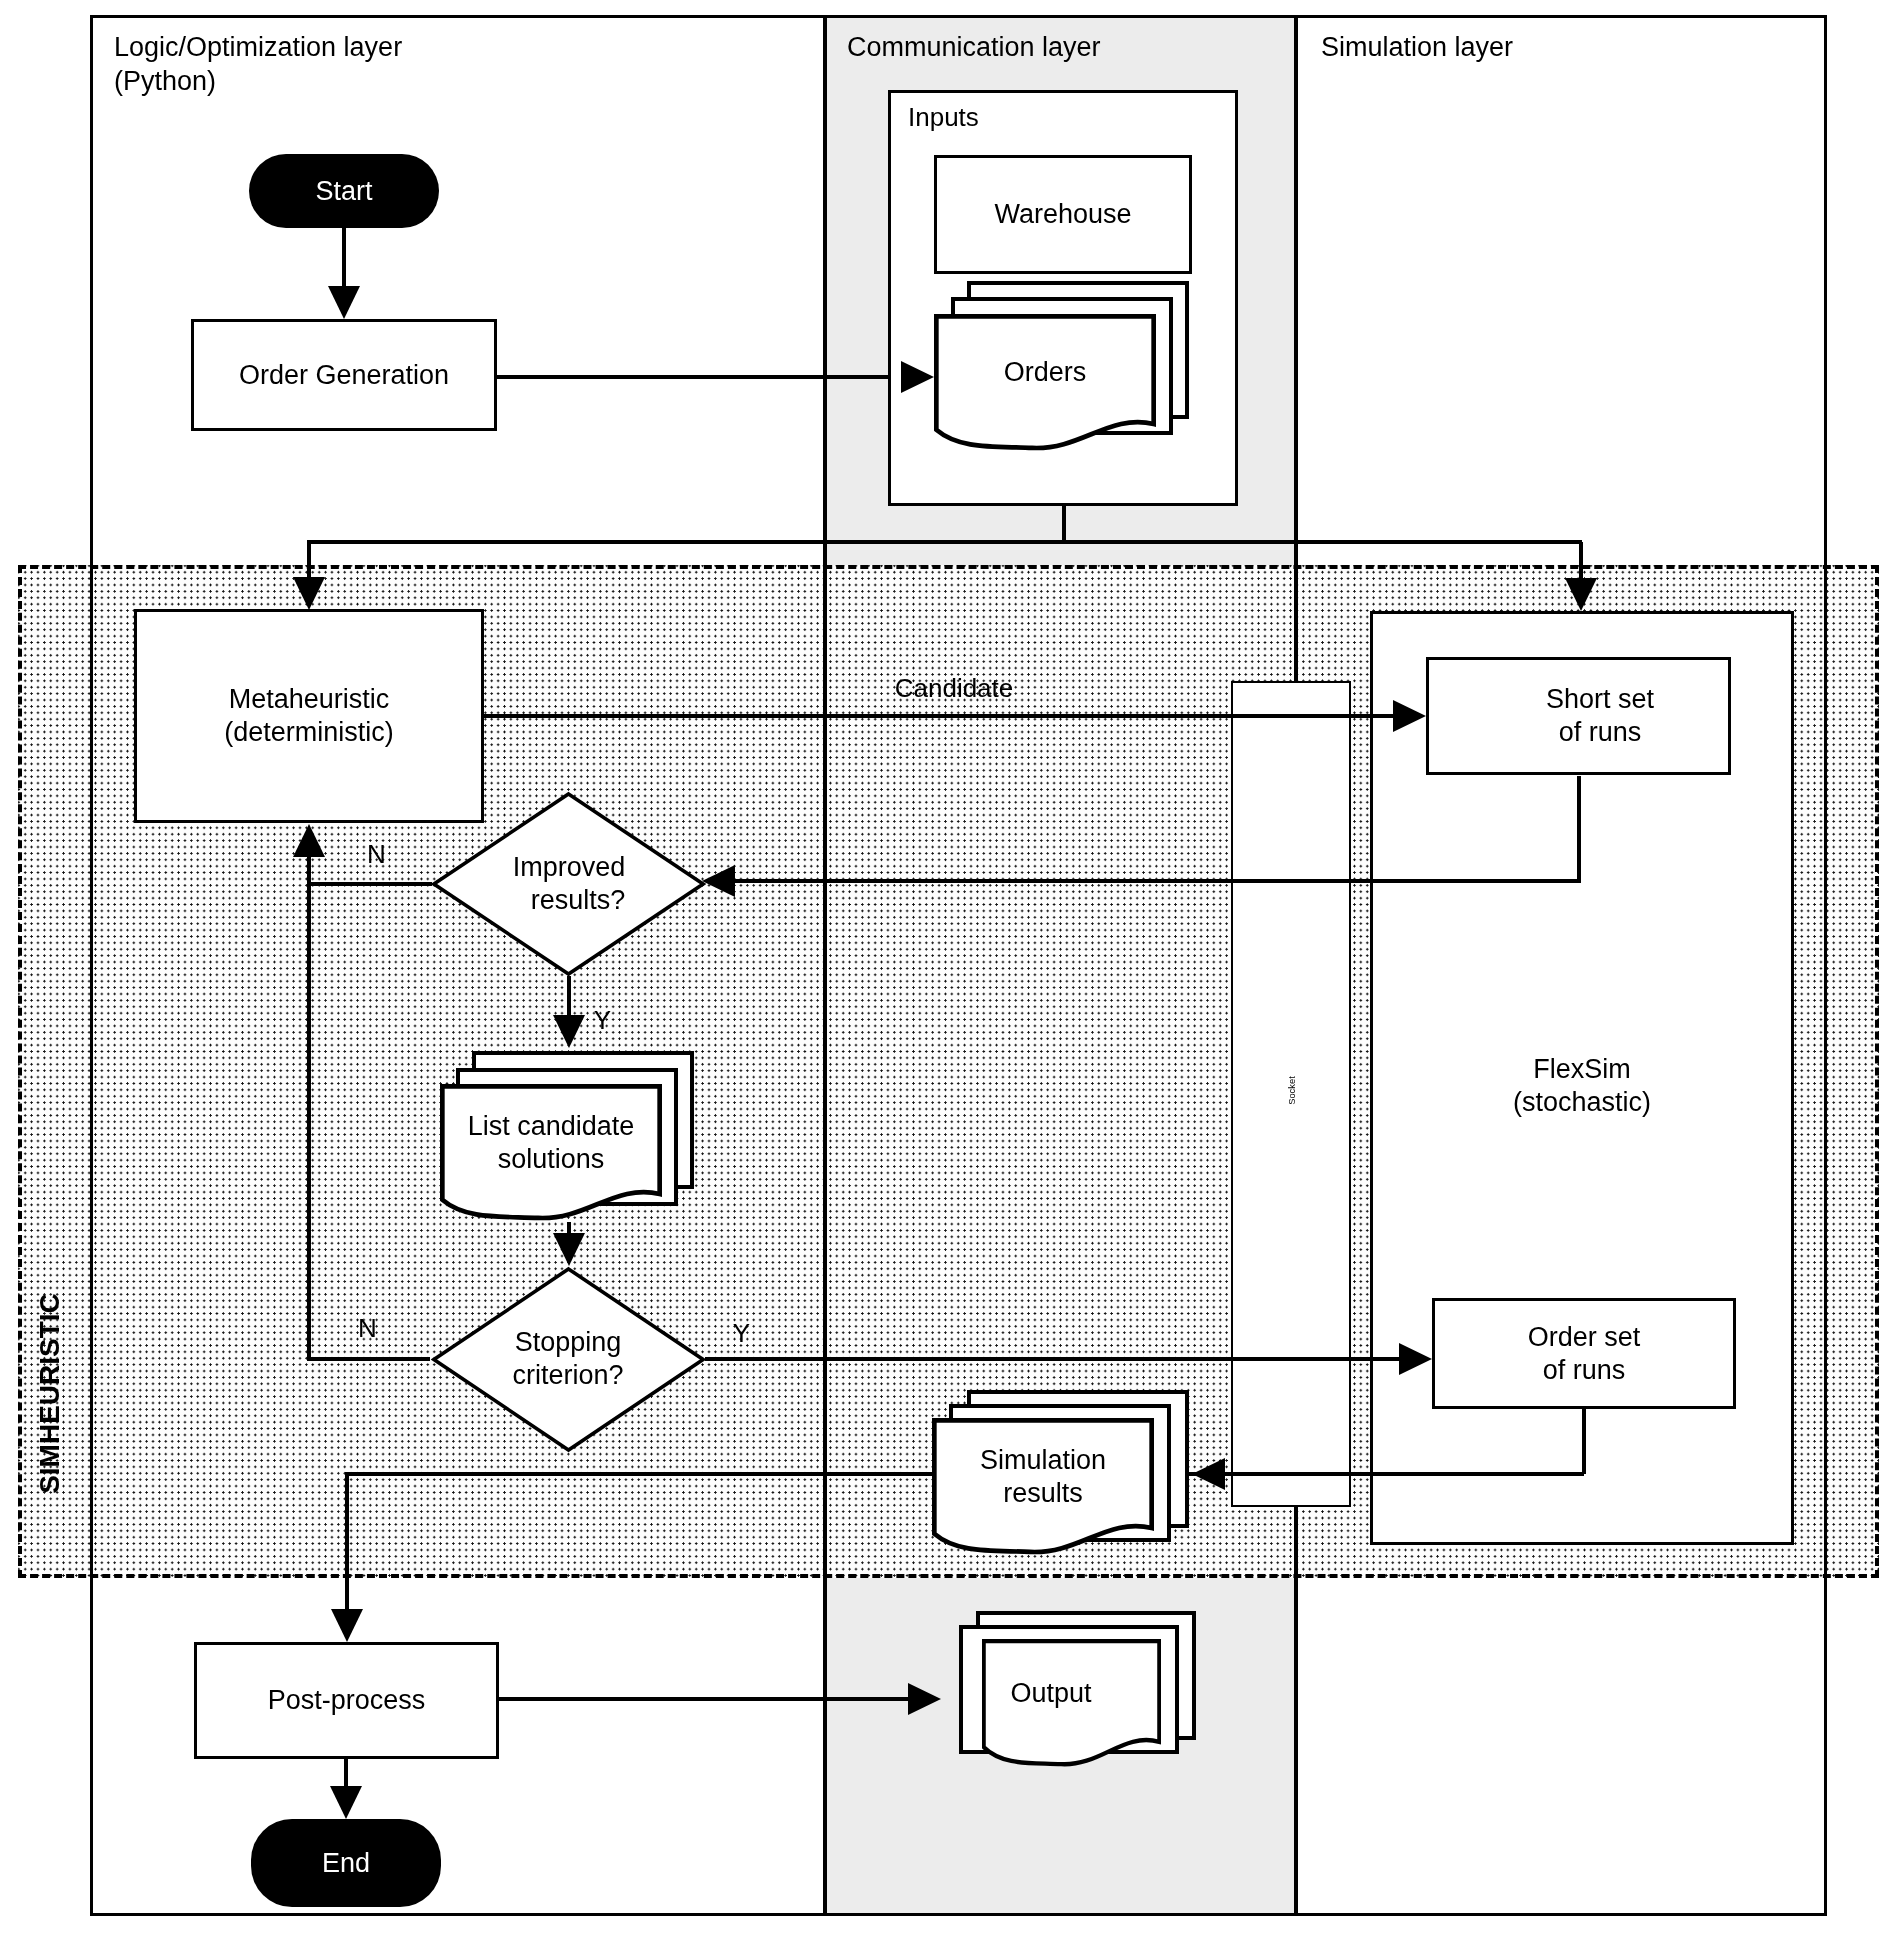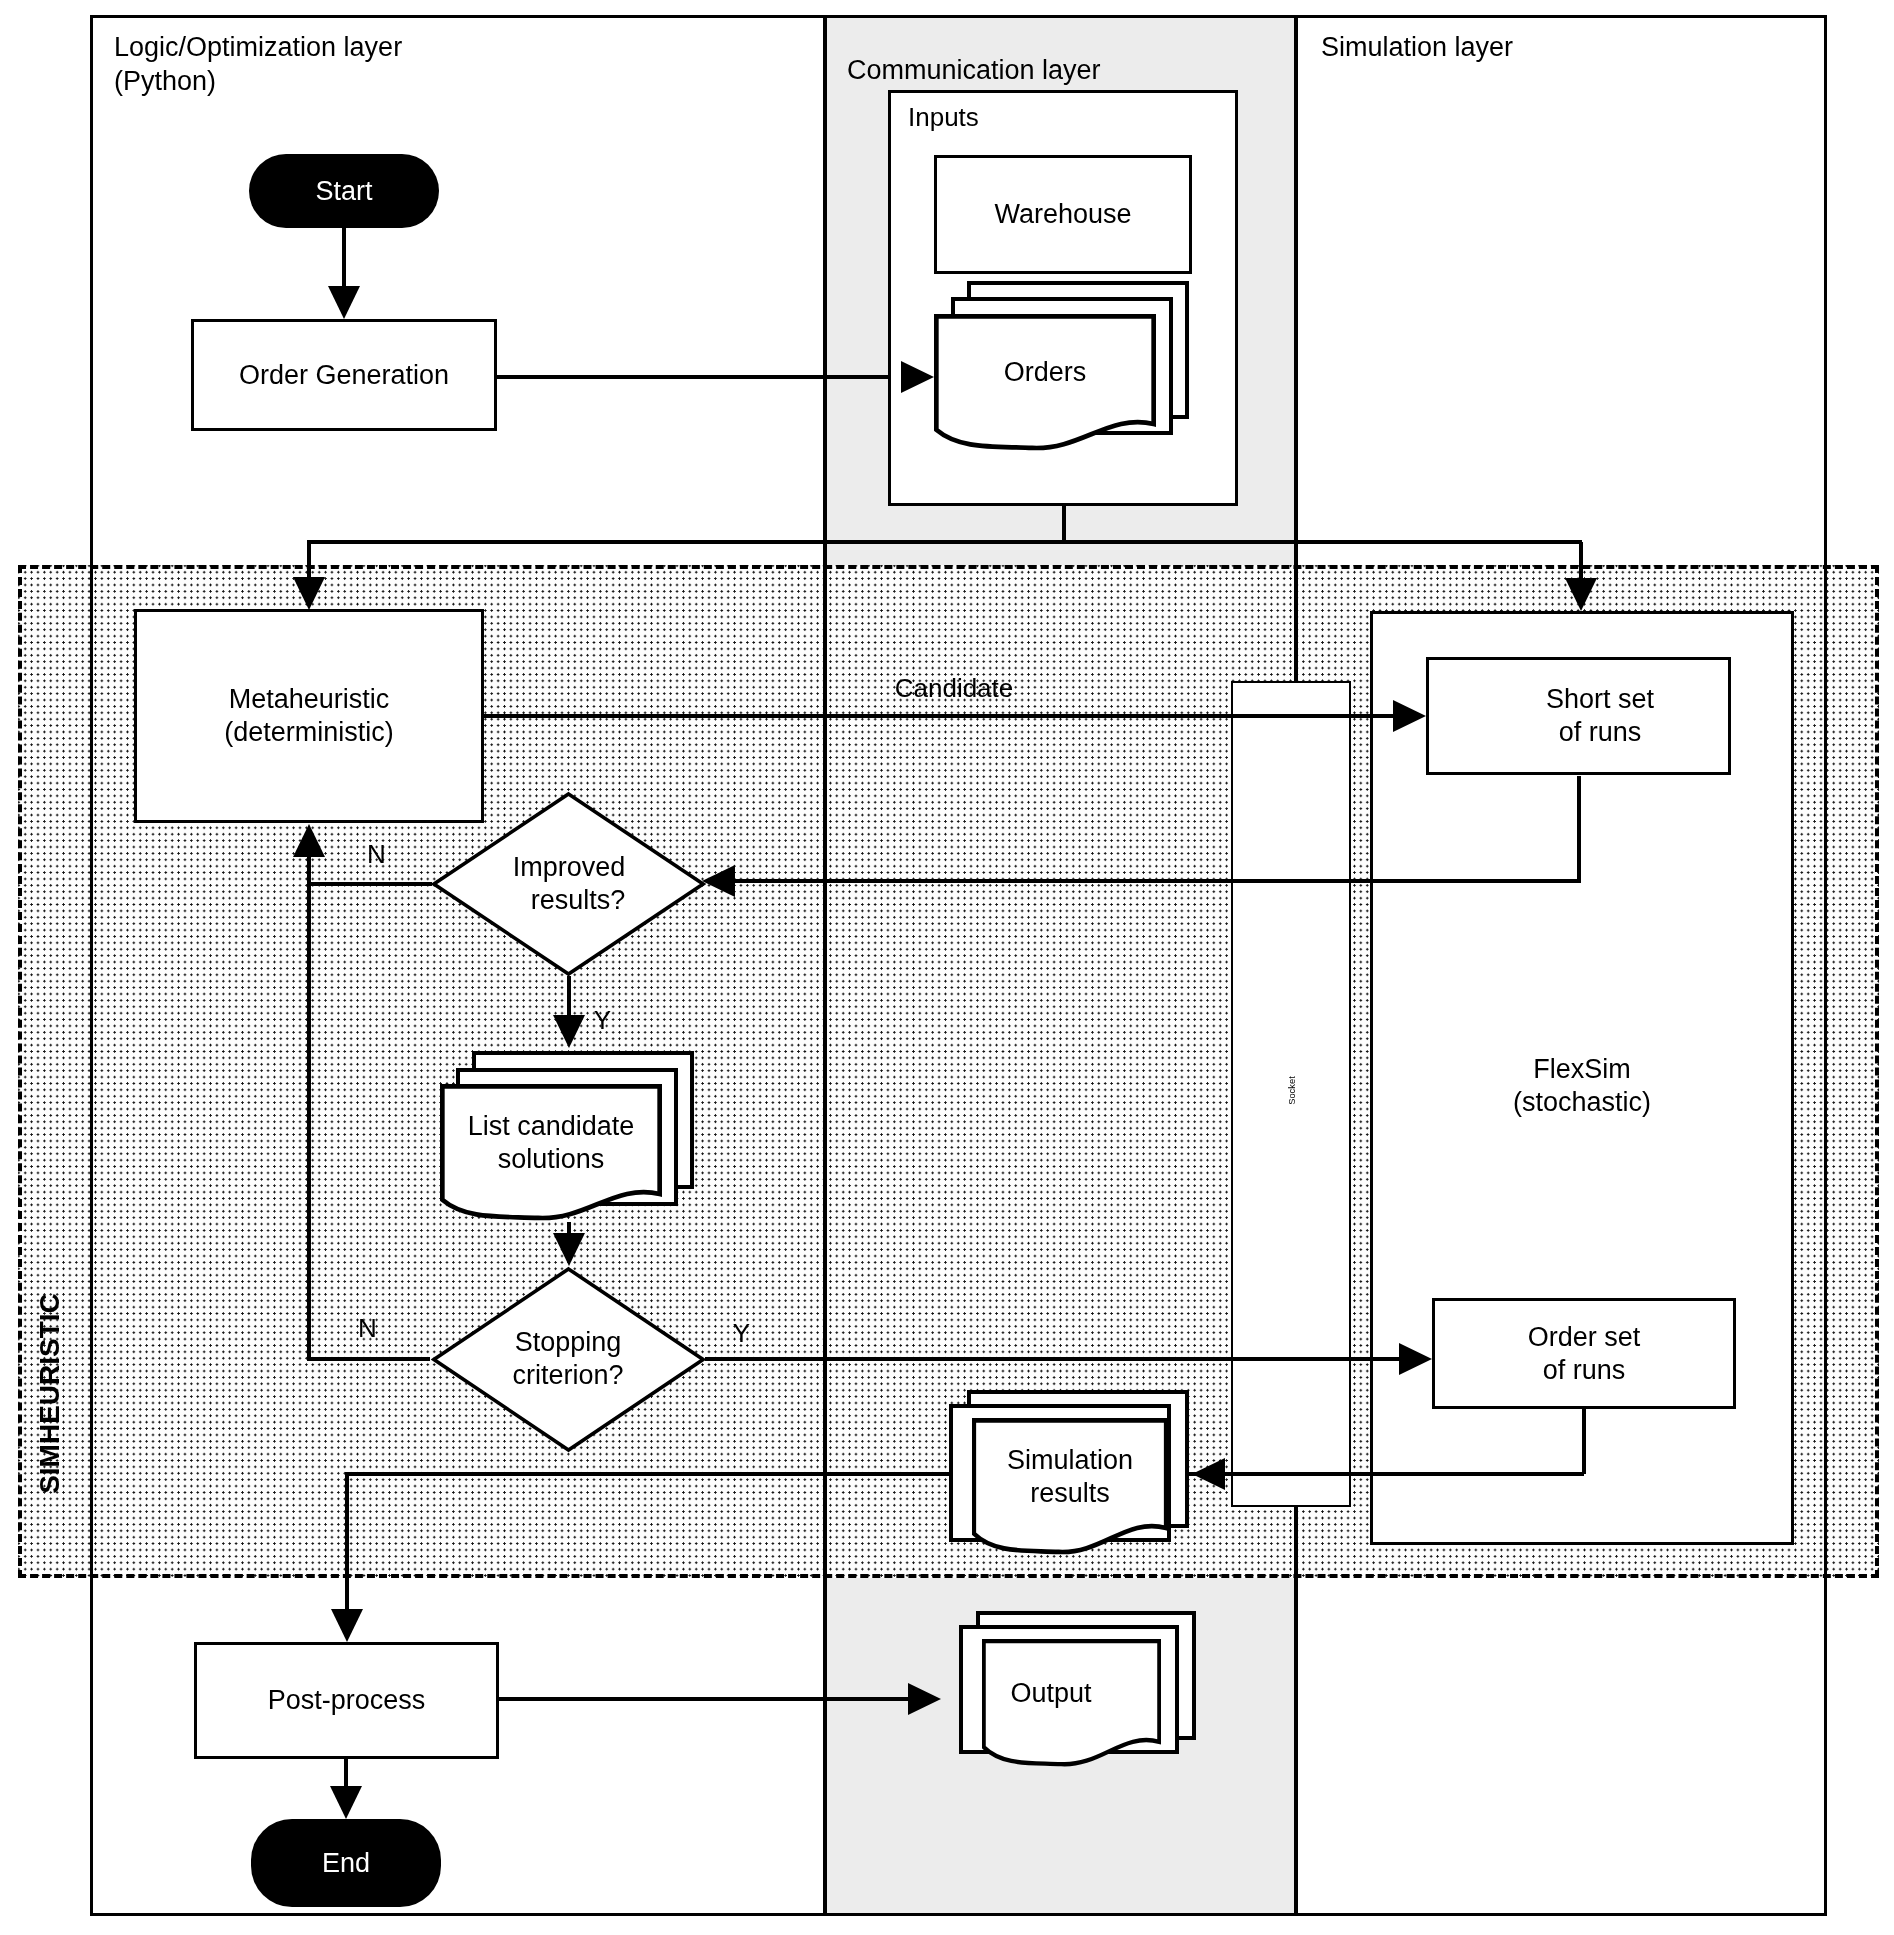--- a/index.html
+++ b/index.html
@@ -49,21 +49,21 @@
   <div class="abs band z0" style="left:825px;top:14.6px;width:471px;height:1901px;"></div>
 
   <div class="abs dotted-region z1" style="left:17.6px;top:565px;width:1861px;height:1013px;"></div>
 
   <div class="abs vrule z2" style="left:823px;top:14.6px;height:1901px;"></div>
   <div class="abs vrule z2" style="left:1294px;top:14.6px;height:1901px;"></div>
   <div class="abs frame z2" style="left:90px;top:14.6px;width:1737px;height:1901px;"></div>
 
   <div class="abs hdr z7" style="left:114px;top:30px;width:585px;">Logic/Optimization layer
 (Python)</div>
-  <div class="abs hdr z7" style="left:847px;top:30px;width:410px;margin-top:23px;">Communication layer</div>
+  <div class="abs hdr z7" style="left:847px;top:30px;width:410px;">Communication layer</div>
   <div class="abs hdr z7" style="left:1321px;top:30px;width:410px;">Simulation layer</div>
 
   <div class="abs rot z7" style="left:-68px;top:1379px;width:234px;height:29px;font-weight:bold;font-size:28px;">
     <span>SIMHEURISTIC</span>
   </div>
 
   <div class="abs container-box z3" style="left:1370px;top:611px;width:424px;height:934px;"></div>
   <div class="abs dtext z3" style="left:1465px;top:1051px;width:234px;height:70px;">FlexSim
 (stochastic)</div>
 
@@ -164,21 +164,21 @@
   <div class="abs dtext z5" style="left:451px;top:1325px;width:234px;height:68px;">Stopping
 criterion?</div>
 
   <div class="abs box z5" style="left:1426px;top:657px;width:305px;height:118px;padding-left:43px;">Short set
 of runs</div>
   <div class="abs box z5" style="left:1432px;top:1298px;width:304px;height:111px;">Order set
 of runs</div>
 
   <div class="abs sheet z5" style="left:967px;top:1390px;width:222px;height:138px;"></div>
   <div class="abs sheet z5" style="left:949px;top:1404px;width:222px;height:138px;"></div>
-  <div class="abs z5" style="left:972px;top:1418px;width:196px;height:138px;">
+  <div class="abs z5" style="left:932px;top:1418px;width:222px;height:138px;">
     <svg class="docsvg" viewBox="0 0 380 236" preserveAspectRatio="none">
       <path d="M4,4 H376 V188 C300,170 252,233 168,229 C104,226 44,232 4,198 Z"></path>
     </svg>
     <div class="doctext">Simulation
 results</div>
   </div>
 
   <div class="abs box z5" style="left:194px;top:1642px;width:305px;height:117px;">Post-process</div>
 
   <div class="abs sheet z5" style="left:976px;top:1611px;width:220px;height:129px;"></div>

